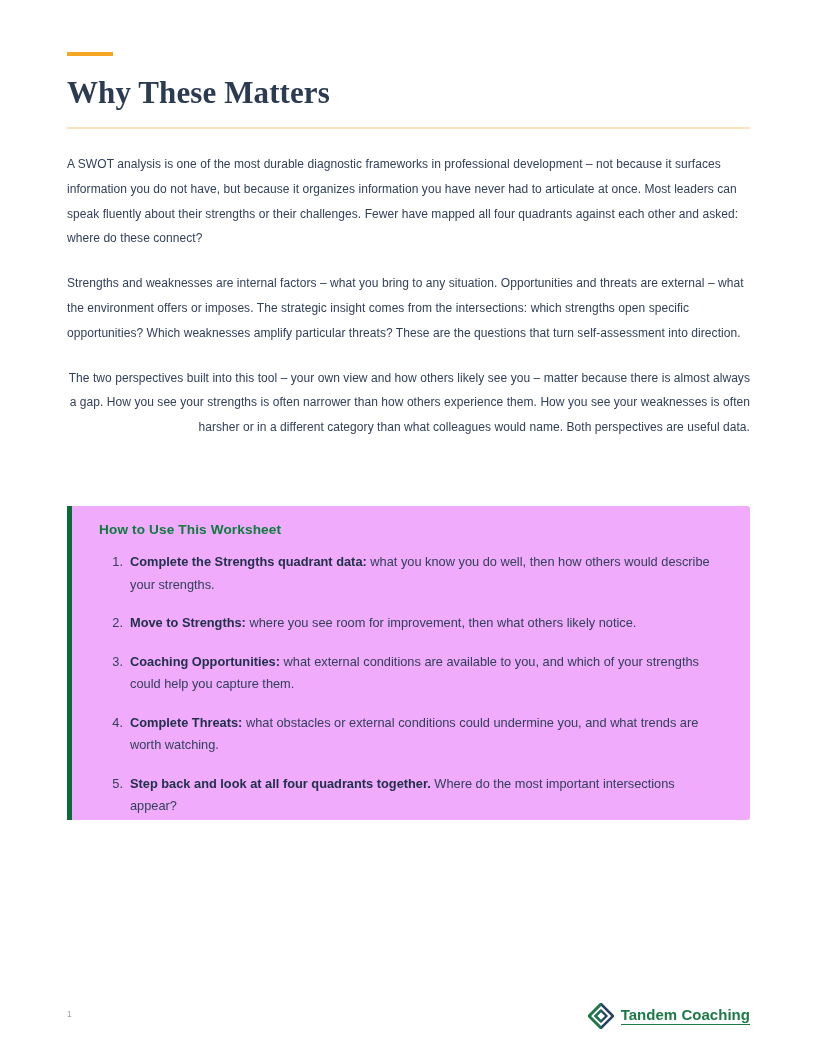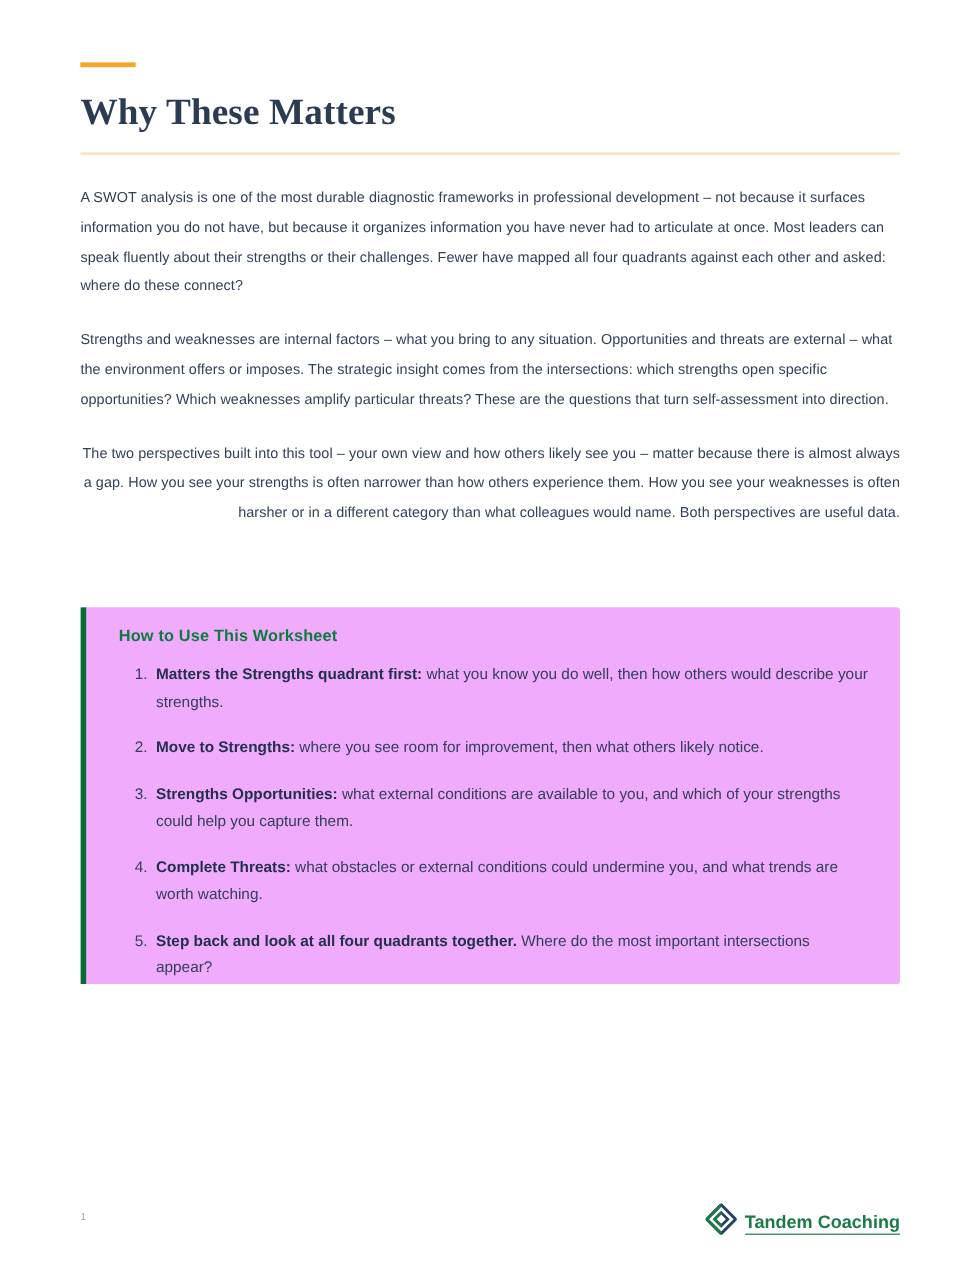--- a/index.html
+++ b/index.html
@@ -134,21 +134,21 @@
     font-size: 8.5px;
     color: #9aa4b2;
     letter-spacing: 0.02em;
   }
 
   .footer-logo {
     position: absolute;
     right: 66px;
     top: 1003px;
     display: flex;
-    align-items: flex-end;
+    align-items: center;
     gap: 7px;
   }
 
   .logo-mark {
     width: 26px;
     height: 26px;
     flex: 0 0 26px;
     display: block;
   }
 
@@ -183,31 +183,31 @@
 
   <div class="callout">
     <div class="callout-inner">
 
       <div class="callout-title">How to Use This Worksheet</div>
 
       <ol class="steps">
 
         <li class="step">
           <span class="step-num">1.</span>
-          <span class="step-lead">Matters the Strengths quadrant first:</span><span class="step-rest"> what you know you do well, then how others would describe your strengths.</span>
+          <span class="step-lead">Complete the Strengths quadrant data:</span><span class="step-rest"> what you know you do well, then how others would describe your strengths.</span>
         </li>
 
         <li class="step">
           <span class="step-num">2.</span>
           <span class="step-lead">Move to Strengths:</span><span class="step-rest"> where you see room for improvement, then what others likely notice.</span>
         </li>
 
         <li class="step">
           <span class="step-num">3.</span>
-          <span class="step-lead">Strengths Opportunities:</span><span class="step-rest"> what external conditions are available to you, and which of your strengths could help you capture them.</span>
+          <span class="step-lead">Coaching Opportunities:</span><span class="step-rest"> what external conditions are available to you, and which of your strengths could help you capture them.</span>
         </li>
 
         <li class="step">
           <span class="step-num">4.</span>
           <span class="step-lead">Complete Threats:</span><span class="step-rest"> what obstacles or external conditions could undermine you, and what trends are worth watching.</span>
         </li>
 
         <li class="step">
           <span class="step-num">5.</span>
           <span class="step-lead">Step back and look at all four quadrants together.</span><span class="step-rest"> Where do the most important intersections appear?</span>

